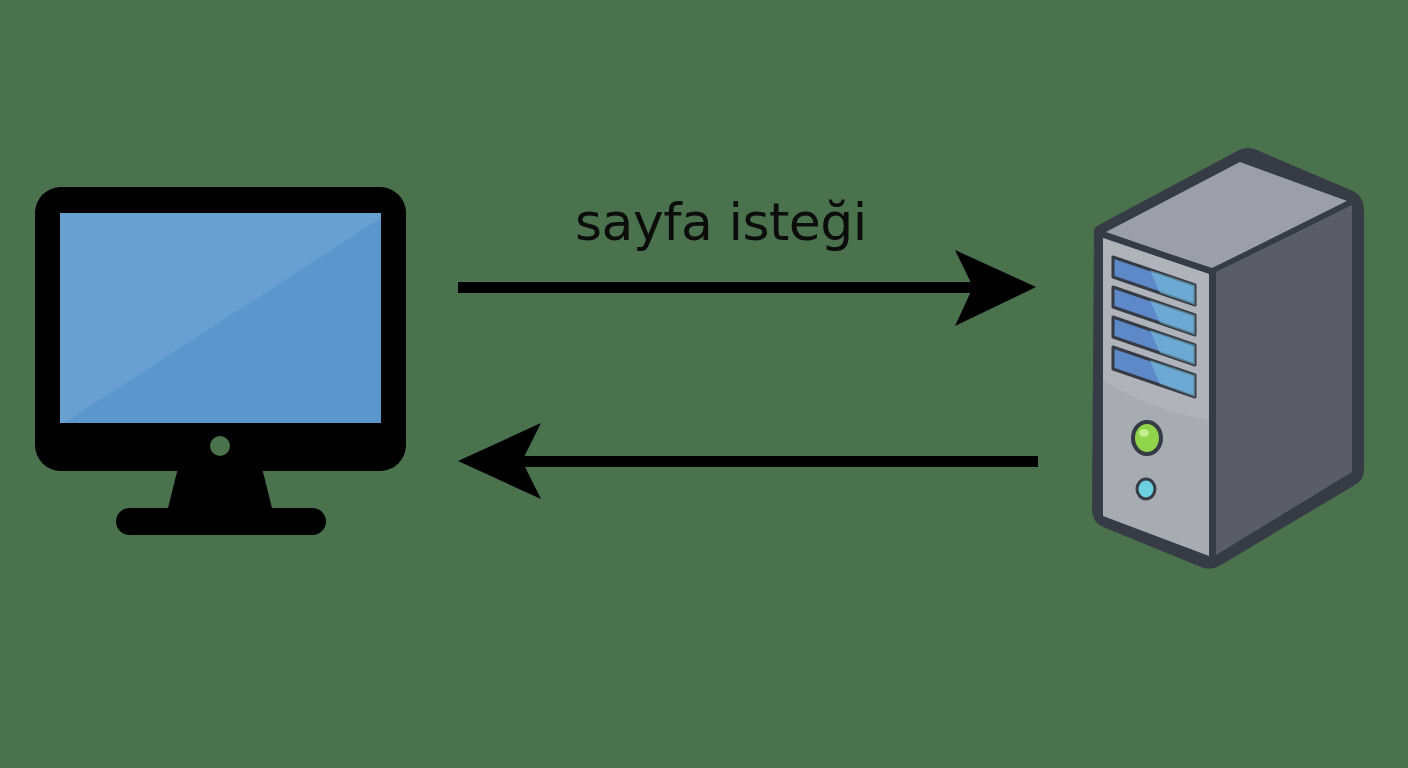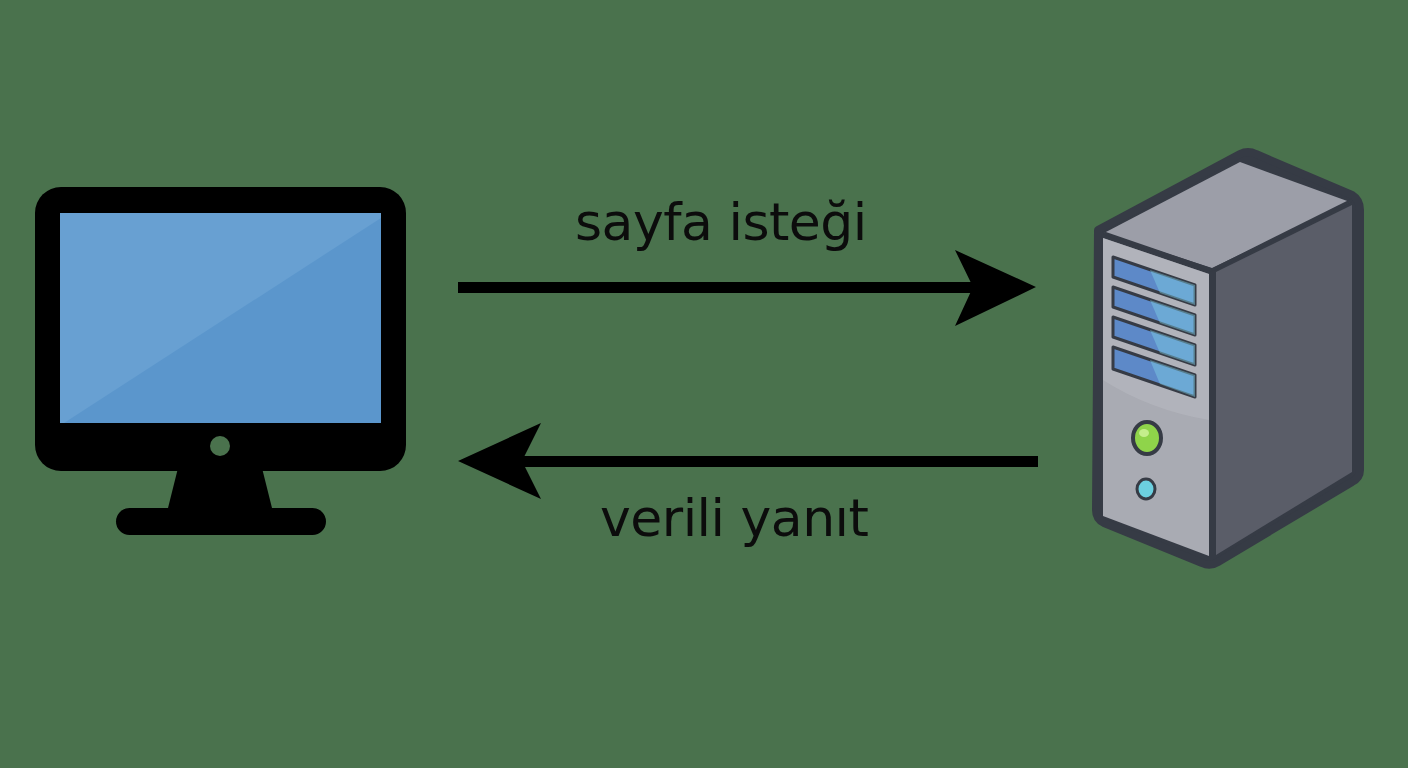--- a/index.html
+++ b/index.html
@@ -75,14 +75,13 @@
       <ellipse cx="1144" cy="433" rx="5" ry="4" fill="#c4ee8c"></ellipse>
       <ellipse cx="1146" cy="489" rx="9" ry="10" fill="#6cd0e0" stroke="#363b45" stroke-width="3"></ellipse>
 
       <line x1="1211" y1="270" x2="1211" y2="558" stroke="#363b45" stroke-width="4"></line>
       <line x1="1104" y1="233" x2="1212" y2="270" stroke="#363b45" stroke-width="3"></line>
       <line x1="1212" y1="270" x2="1352" y2="200" stroke="#363b45" stroke-width="3"></line>
     </g>
   </svg>
 
   <div class="label label-request">sayfa isteği</div>
-  <div class="label label-response">verili yanıt</div>
 </div>
 
 </body></html>

